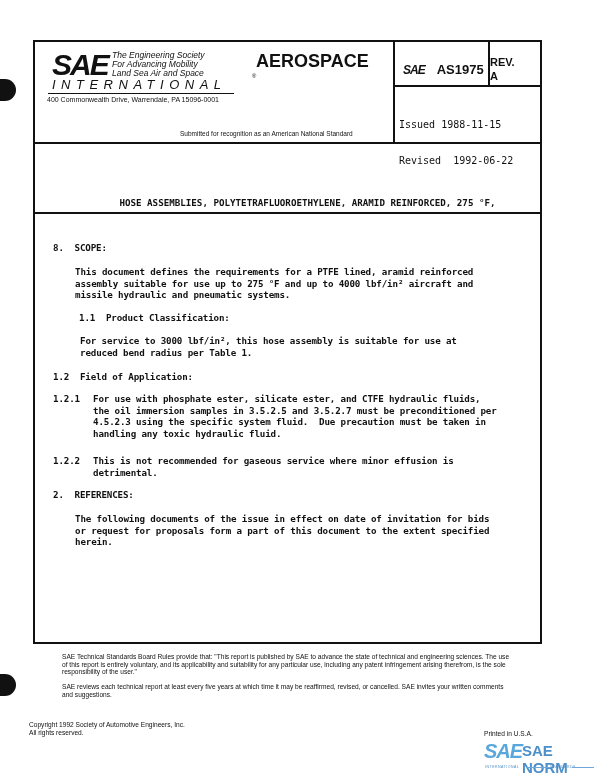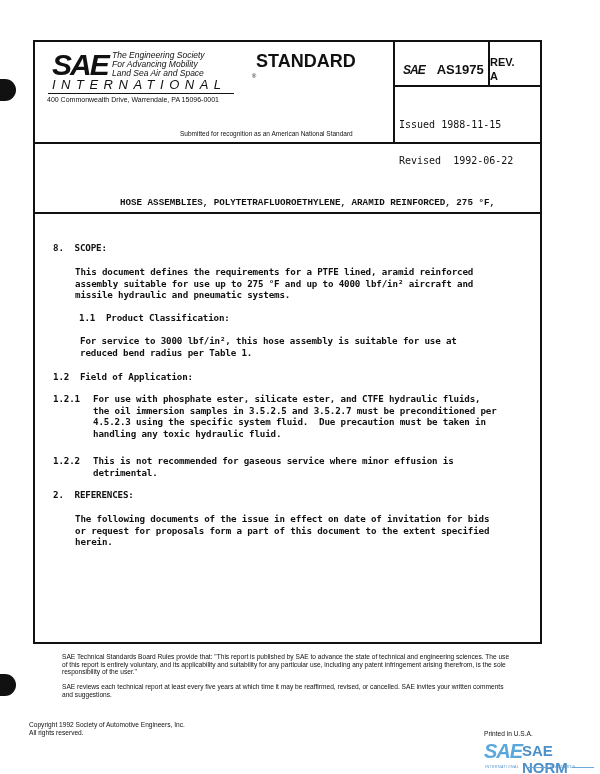--- a/index.html
+++ b/index.html
@@ -53,41 +53,41 @@
         <span>Land Sea Air and Space</span>
         <span style="font-size:6px; margin-top:3px;">®</span>
       </div>
   </div>
   <div class="intl abs" style="left:0; top:28px; white-space:nowrap;">INTERNATIONAL</div>
   <div class="hline" style="left:-4px; top:43px; width:186px; height:1px;"></div>
 </div>
 <div class="addr abs" style="left:47px; top:96px; white-space:nowrap;">400 Commonwealth Drive, Warrendale, PA 15096-0001</div>
 
 <div class="big abs" style="left:256px; top:51px;">
-  <div>STANDARD</div>
+  <div>AEROSPACE</div>
 </div>
 
 <div class="abs" style="left:403px; top:62px; display:flex; align-items:baseline; gap:12px;">
   <span class="logo-sae" style="font-size:12px; letter-spacing:-1px;">SAE</span>
   <span class="docno">AS1975</span>
 </div>
 
 <div class="rev abs" style="left:490px; top:55px; width:52px;">
   <div>REV.</div>
   <div>A</div>
 </div>
 
 <div class="dates abs" style="left:399px; top:95px;">
   <div>Issued 1988-11-15</div>
   <div>Revised  1992-06-22</div>
 </div>
 
 <div class="submitted abs" style="left:180px; top:130px; white-space:nowrap;">Submitted for recognition as an American National Standard</div>
 
-<div class="title abs" style="left:35px; top:173px; width:545px;font-family:Liberation Mono, monospace;">
+<div class="title abs" style="left:35px; top:173px; width:545px;">
   <div>HOSE ASSEMBLIES, POLYTETRAFLUOROETHYLENE, ARAMID REINFORCED, 275 °F,</div>
 </div>
 
 <div class="body-text abs" style="left:53px; top:242px;">8.  SCOPE:</div>
 <div class="body-text abs" style="left:75px; top:266px;">This document defines the requirements for a PTFE lined, aramid reinforced
 assembly suitable for use up to 275 °F and up to 4000 lbf/in² aircraft and
 missile hydraulic and pneumatic systems.</div>
 
 <div class="body-text abs" style="left:53px; top:312px;margin-left:26px;">1.1  Product Classification:</div>
 <div class="body-text abs" style="left:80px; top:335px;">For service to 3000 lbf/in², this hose assembly is suitable for use at

